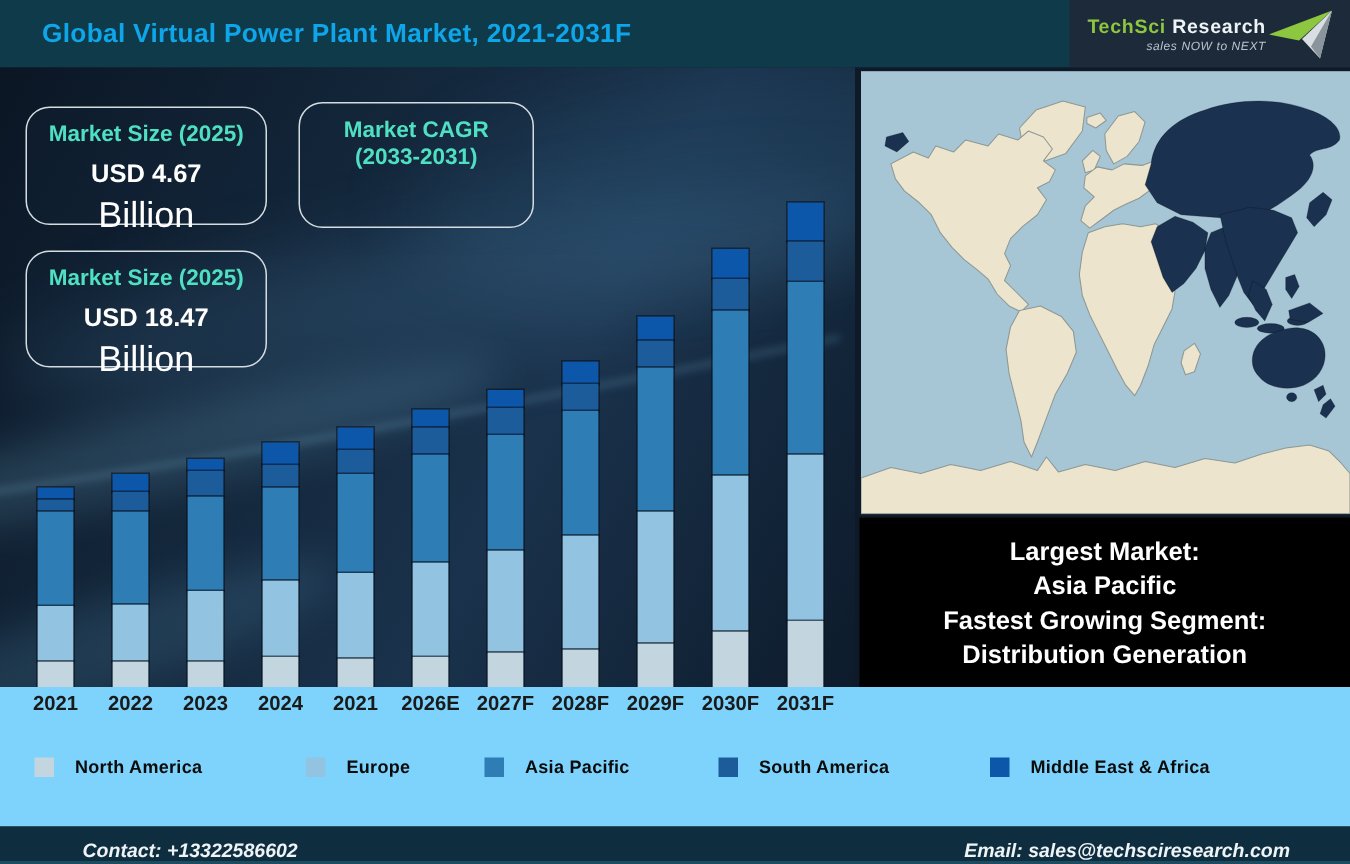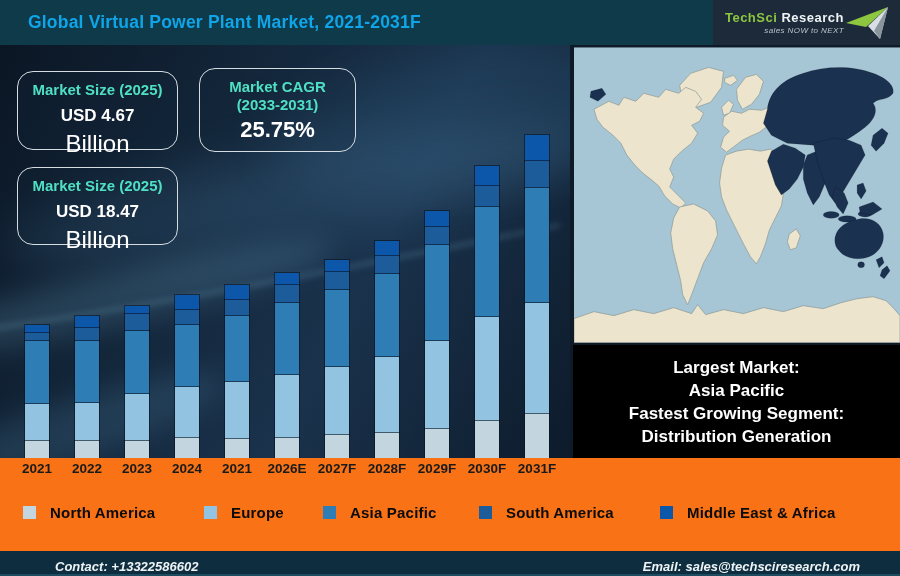--- a/index.html
+++ b/index.html
@@ -37,27 +37,27 @@
   .box-cagr .ib-value{font-size:22px;margin-top:4px;}
 
   
   .right-col{position:absolute;left:570px;top:45px;width:330px;height:413px;background:#0f1a28;}
   .map-frame{position:absolute;left:4px;top:2px;width:326px;height:296px;}
   .callout{position:absolute;left:3px;top:300px;width:327px;height:113px;background:#000;
     display:flex;flex-direction:column;align-items:center;justify-content:center;}
   .callout-line{color:#fff;font-weight:bold;font-size:17px;line-height:23px;text-align:left;}
 
   
-  .strip{position:absolute;left:0;top:458px;width:900px;height:93px;background:#f97316;}
+  .strip{position:absolute;left:0;top:458px;width:900px;height:93px;background:#7dd3fc;}
   .x-label{position:absolute;top:3px;transform:translateX(-50%);
     font-size:13.5px;font-weight:bold;color:#1a1a1a;}
   .legend{position:absolute;left:0;top:46px;width:900px;height:20px;}
   .legend-item{position:absolute;display:flex;align-items:center;}
   .legend-swatch{width:13px;height:13px;margin-right:14px;}
-  .legend-label{font-size:15px;font-weight:bold;color:#0b0b0b;letter-spacing:.2px;}
+  .legend-label{font-size:12px;font-weight:bold;color:#0b0b0b;letter-spacing:.2px;}
 
   
   .footer{position:absolute;left:0;top:551px;width:900px;height:25px;background:#0e2d3e;
     border-bottom:2px solid #1c4c60;box-sizing:border-box;}
   .footer-text{position:absolute;top:0;height:31px;display:flex;align-items:center;
     color:#eef3f6;font-size:13px;font-weight:bold;font-style:italic;}
   .contact{left:55px;} .email{right:40px;}
 </style>
 </head>
 <body>
@@ -183,21 +183,20 @@
       </div>
 
     <div class="info-box box-2025">
       <div class="ib-title">Market Size (2025)</div>
       <div class="ib-value">USD 4.67</div>
       <div class="ib-unit">Billion</div>
     </div>
     <div class="info-box box-cagr">
       <div class="ib-title">Market CAGR</div>
       <div class="ib-title">(2033-2031)</div>
-      <div class="ib-value">25.75%</div>
     </div>
     <div class="info-box box-2031">
       <div class="ib-title">Market Size (2025)</div>
       <div class="ib-value">USD 18.47</div>
       <div class="ib-unit">Billion</div>
     </div>
   </div>
 
   <div class="right-col">
     <div class="map-frame">

